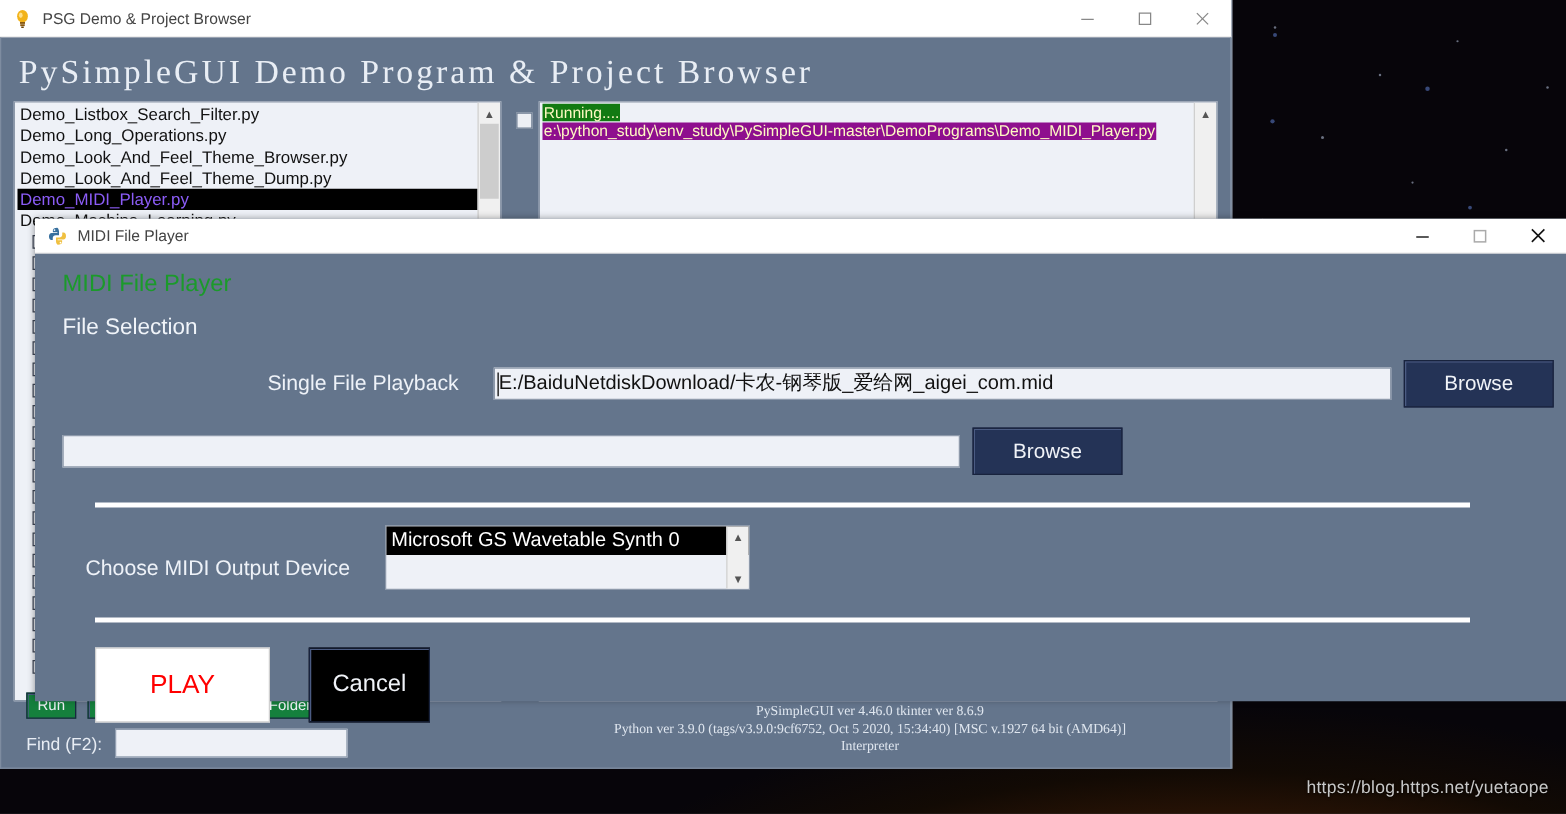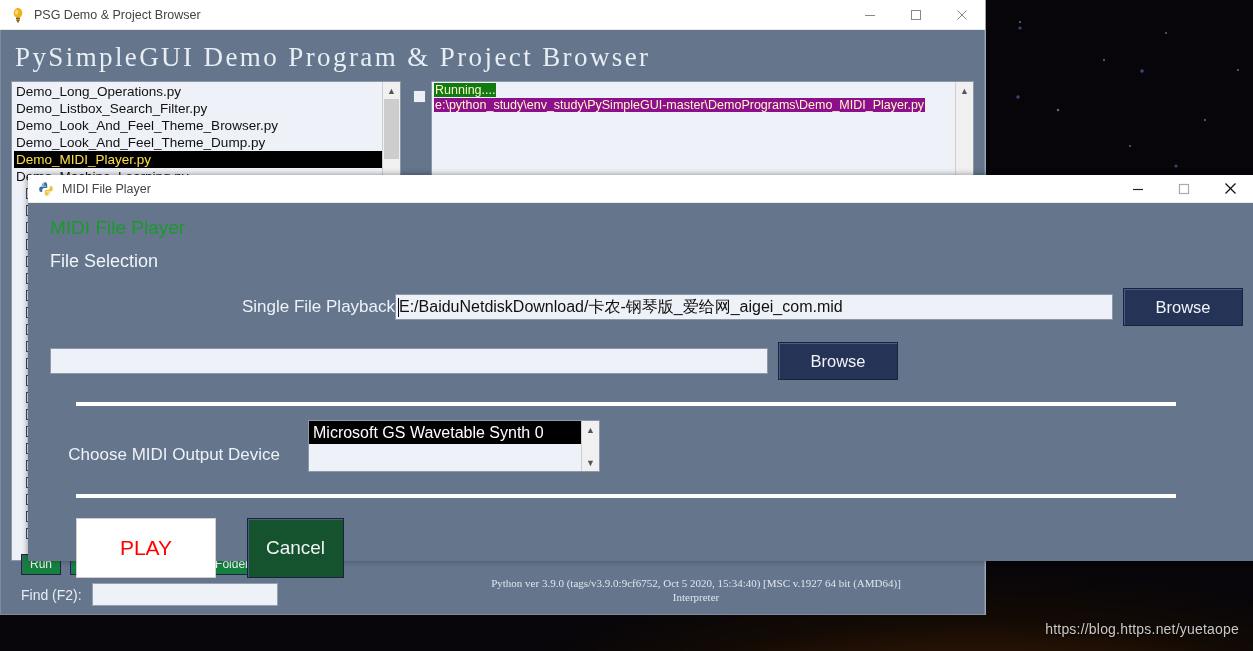--- a/index.html
+++ b/index.html
@@ -102,21 +102,21 @@
   }
   .listbox-items { padding: 1px 0 0 2px; }
   .lb-item {
     font-size: 13.5px;
     color: #111;
     line-height: 17px;
     height: 17px;
     white-space: nowrap;
     padding-left: 2px;
   }
-  .lb-item.selected { background: #000; color: #fde047; }
+  .lb-item.selected { background: #000; color: #8b5cf6; }
 
   .vscroll {
     position: absolute;
     right: 0; top: 0;
     width: 17px;
     height: 100%;
     background: #f0f0f0;
     border-left: 1px solid #cfcfcf;
   }
   .vscroll .arrow {
@@ -236,21 +236,21 @@
     display: flex;
     align-items: center;
     margin-top: 16px;
     padding-left: 22px;
   }
   .form-label {
     color: #eef2f8;
     font-size: 17px;
     text-align: right;
     width: 345px;
-    padding-right: 0;
+    padding-right: 28px;
     box-sizing: border-box;
     white-space: nowrap;
   }
   .text-input {
     height: 26px;
     background: #eef1f7;
     border: 1px solid #8d99aa;
     box-sizing: border-box;
     font-size: 16px;
     color: #111;
@@ -335,21 +335,21 @@
   #play-btn {
     width: 138px; height: 58px;
     background: #ffffff;
     color: #ff0000;
     font-size: 21px;
     display: flex; align-items: center; justify-content: center;
     border: 1px solid #cfcfcf;
   }
   #cancel-btn {
     width: 95px; height: 58px;
-    background: #14532d;
+    background: #000000;
     color: #f0f3f8;
     font-size: 19px;
     display: flex; align-items: center; justify-content: center;
     border: 1px solid #18233d;
     box-shadow: inset 1px 1px 0 #4b5b82;
   }
 
   
   #checkbox-strip {
     position: absolute;
@@ -441,22 +441,22 @@
     </div>
   </div>
 
   <div id="psg-body">
     <div id="psg-heading">PySimpleGUI Demo Program &amp; Project Browser</div>
 
     <div id="psg-panes">
 
       <div class="listbox">
         <div class="listbox-items">
+          <div class="lb-item">Demo_Listbox_Search_Filter.py</div>
           <div class="lb-item">Demo_Long_Operations.py</div>
-          <div class="lb-item">Demo_Listbox_Search_Filter.py</div>
           <div class="lb-item">Demo_Look_And_Feel_Theme_Browser.py</div>
           <div class="lb-item">Demo_Look_And_Feel_Theme_Dump.py</div>
           <div class="lb-item selected">Demo_MIDI_Player.py</div>
           <div class="lb-item">Demo_Machine_Learning.py</div>
         </div>
         <div class="vscroll">
           <div class="arrow">▲</div>
           <div class="thumb"></div>
           <div class="arrow bottom">▼</div>
         </div>
@@ -482,20 +482,21 @@
         <div class="small-btn">Clear</div>
         <div class="small-btn">Open Folder</div>
       </div>
       <div class="find-row">
         <span class="find-label">Find (F2):</span>
         <input class="find-input" type="text" placeholder="" style="">
       </div>
     </div>
 
     <div id="psg-versions">
+      <div>PySimpleGUI ver 4.46.0  tkinter ver 8.6.9</div>
       <div>Python ver 3.9.0 (tags/v3.9.0:9cf6752, Oct  5 2020, 15:34:40) [MSC v.1927 64 bit (AMD64)]</div>
       <div>Interpreter</div>
     </div>
   </div>
 </div>
 
 <div id="checkbox-strip">
   <div class="cb"></div>
   <div class="cb"></div>
   <div class="cb"></div>

